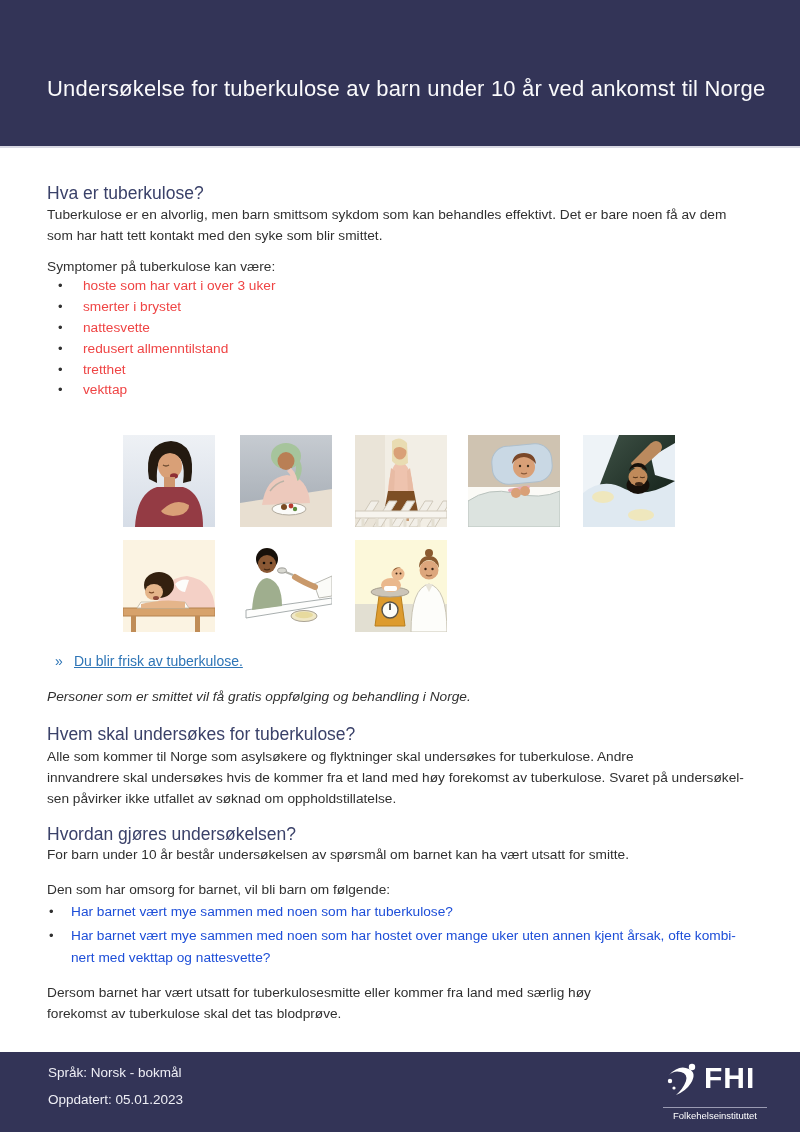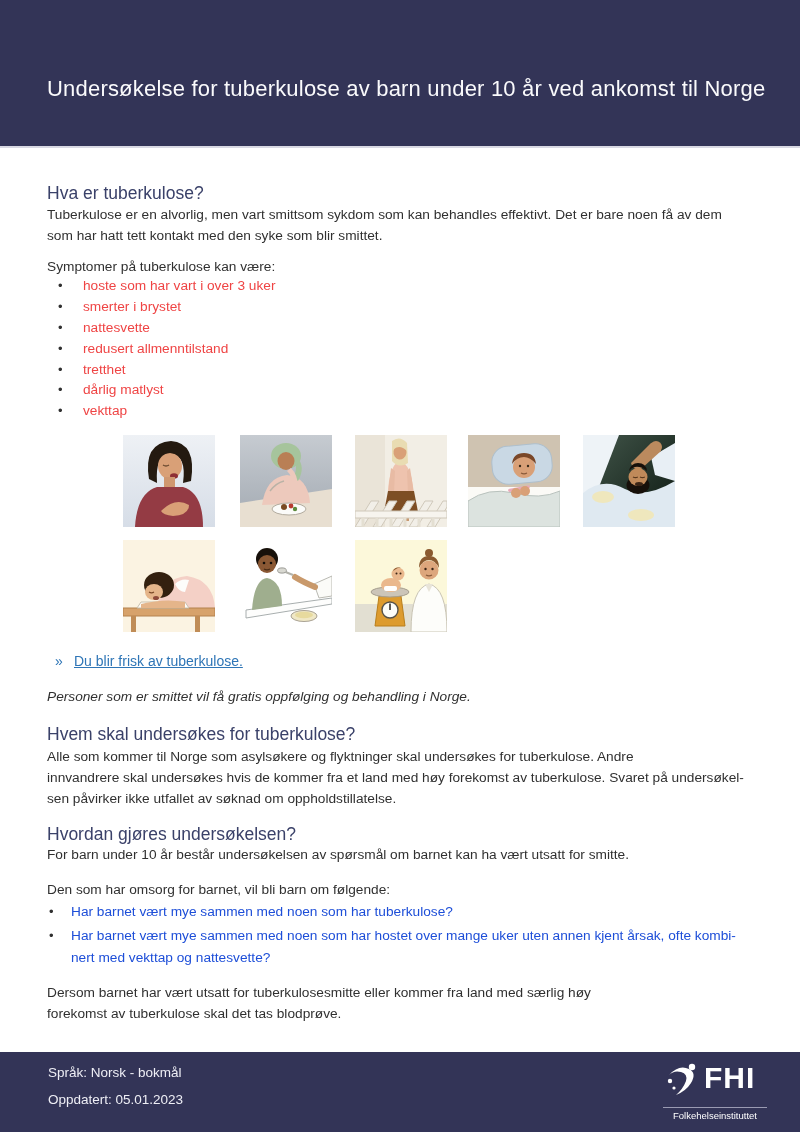--- a/index.html
+++ b/index.html
@@ -40,32 +40,31 @@
 <body>
 
 <div class="page">
 
   <div class="hdr">
     <div class="hdr-title">Undersøkelse for tuberkulose av barn under 10 år ved ankomst til Norge</div>
   </div>
 
   <div class="sec-h" style="top:183px;">Hva er tuberkulose?</div>
   <div class="txt" style="top:204px;">
-    <div class="ln">Tuberkulose er en alvorlig, men vart smittsom sykdom som kan behandles effektivt. Det er bare noen få av dem</div>
+    <div class="ln">Tuberkulose er en alvorlig, men barn smittsom sykdom som kan behandles effektivt. Det er bare noen få av dem</div>
     <div class="ln">som har hatt tett kontakt med den syke som blir smittet.</div>
   </div>
   <div class="txt ln" style="top:256px;">Symptomer på tuberkulose kan være:</div>
 
   <div class="list1">
     <div class="b1">hoste som har vart i over 3 uker</div>
     <div class="b1">smerter i brystet</div>
     <div class="b1">nattesvette</div>
     <div class="b1">redusert allmenntilstand</div>
     <div class="b1">tretthet</div>
-    <div class="b1">dårlig matlyst</div>
     <div class="b1">vekttap</div>
   </div>
 
   <div class="illus" style="left:123px;top:435px;" aria-label="woman coughing with hand on chest">
     <svg viewBox="0 0 92 92">
       <defs>
           <linearGradient id="bg1" x1="0" y1="0" x2="0" y2="1">
             <stop offset="0" stop-color="#eef1f5"></stop>
             <stop offset="1" stop-color="#d6dde7"></stop>
           </linearGradient>

